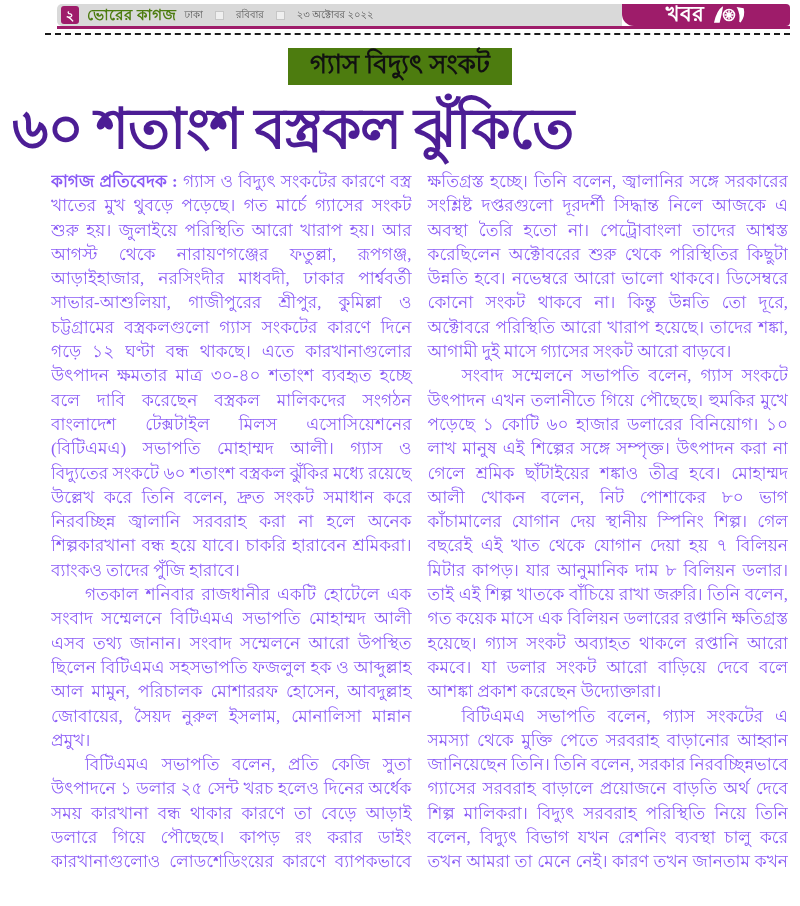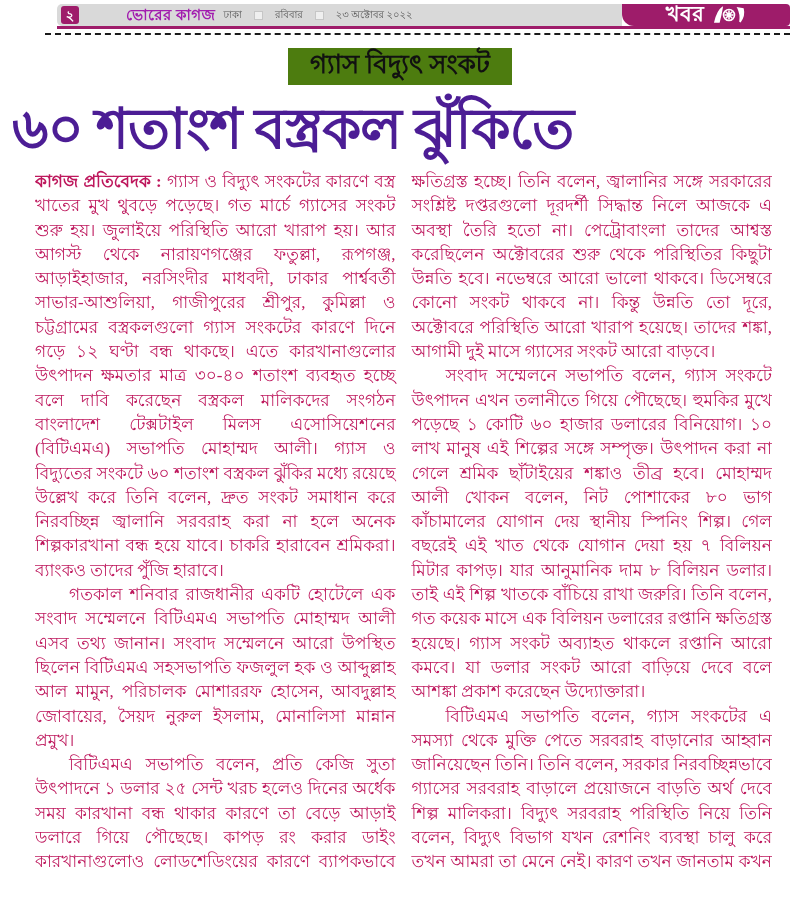--- a/index.html
+++ b/index.html
@@ -31,24 +31,23 @@
     border-radius:3px;
     color:#fff;
     font-weight:bold;
     font-size:13px;
     display:flex;align-items:center;justify-content:center;
     line-height:1;
   }
   .masthead{
     font-weight:bold;
     font-size:15px;
-    color:#a21caf;
+    color:#4d7c0f;
     letter-spacing:.5px;
     white-space:nowrap;
-    margin-left:39px;
   }
   .topbar-meta{
     display:flex;align-items:center;gap:12px;
     font-size:10px;color:#555;
     white-space:nowrap;
   }
   .meta-sep{
     width:7px;height:7px;background:#efefef;border:1px solid #c6c6c6;
     display:inline-block;
   }
@@ -88,30 +87,30 @@
     margin:12px;
     text-align:left;
     font-size:56px;
     font-weight:bold;
     line-height:1.18;
     color:#4c1d95;
     letter-spacing:-1px;
   }
   
   .article-body{
-    position:absolute;left:35px;top:170px;
+    position:absolute;left:51px;top:170px;
     width:737px;height:716px;
     column-count:2;
     column-gap:16px;
     column-fill:auto;
     overflow:hidden;
     font-size:17px;
     line-height:1.43;
     text-align:justify;
-    color:#be185d;
+    color:#8b5cf6;
   }
   .article-body p{margin:0;}
   .article-body p + p{text-indent:2em;}
   .article-body strong{font-weight:bold;}
 </style>
 </head>
 <body>
 
 <div class="page">
 

